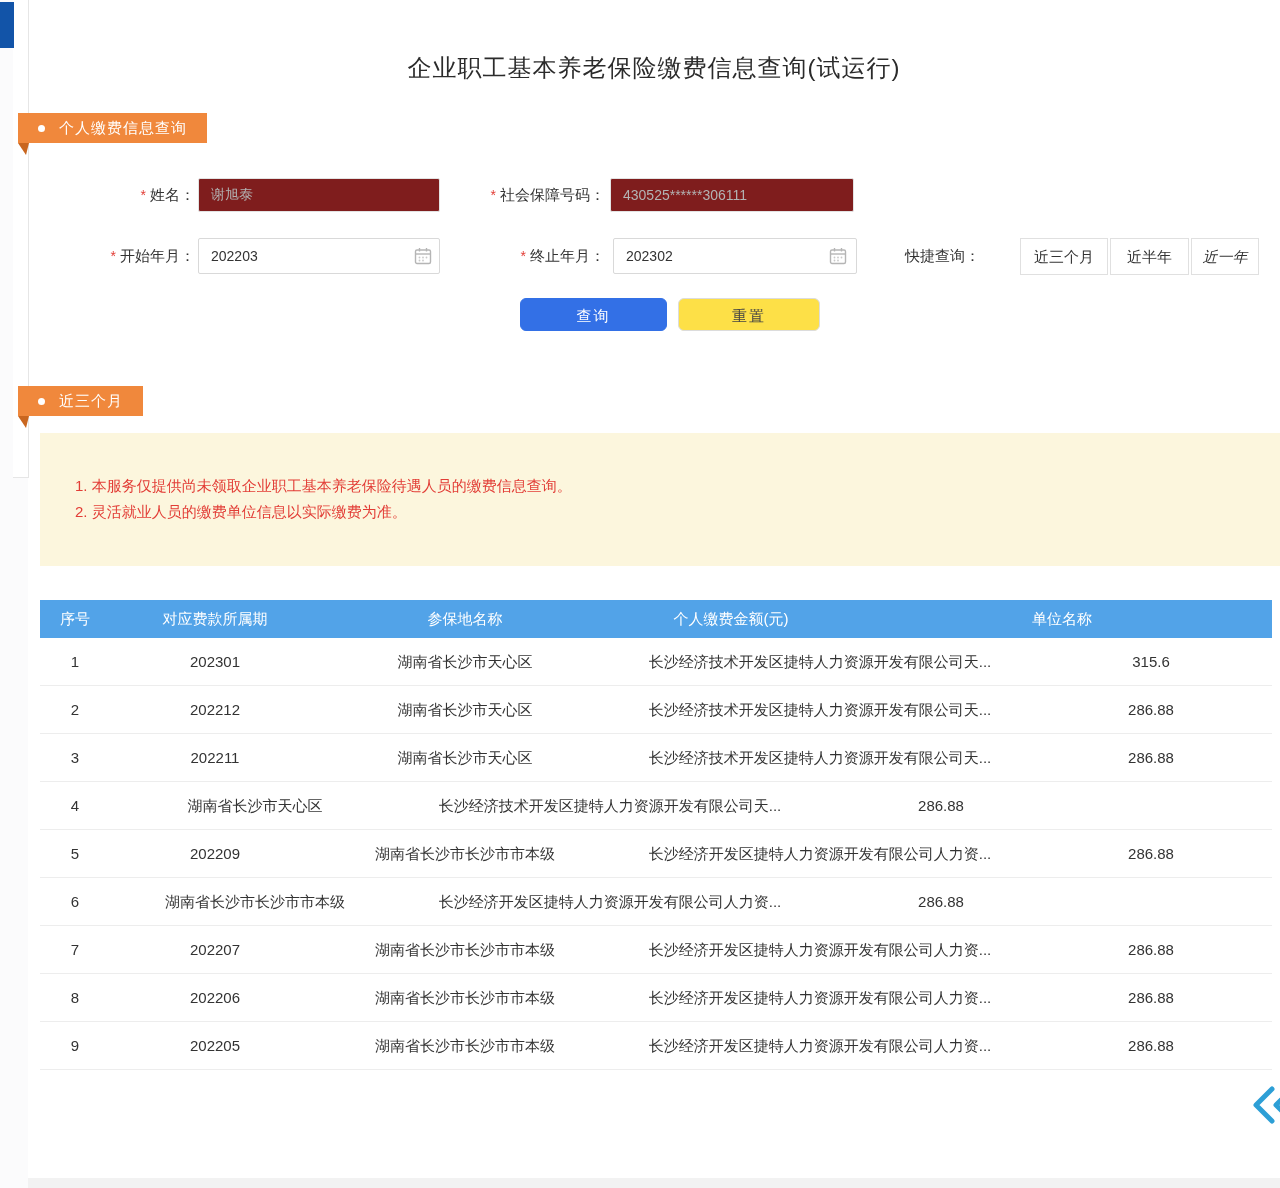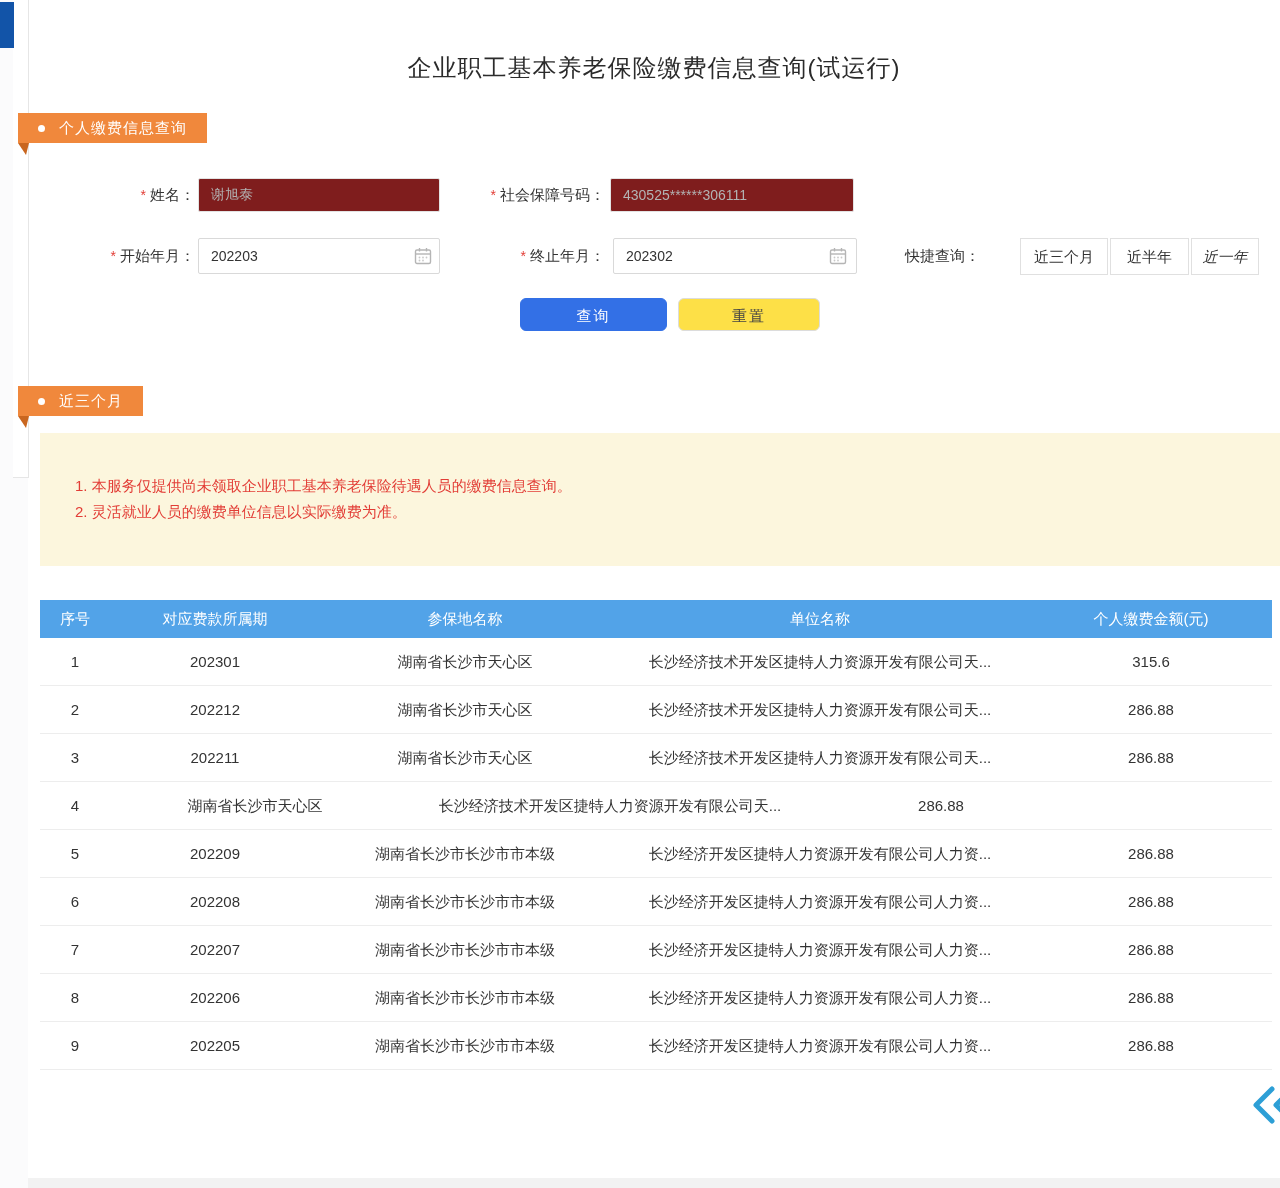--- a/index.html
+++ b/index.html
@@ -141,22 +141,22 @@
   <div class="notice-box">
     <div class="notice-line" style="top:40px;">1. 本服务仅提供尚未领取企业职工基本养老保险待遇人员的缴费信息查询。</div>
     <div class="notice-line" style="top:66px;">2. 灵活就业人员的缴费单位信息以实际缴费为准。</div>
   </div>
 
   <div class="pay-table">
     <div class="t-row t-head">
       <div class="t-cell c0">序号</div>
       <div class="t-cell c1">对应费款所属期</div>
       <div class="t-cell c2">参保地名称</div>
+      <div class="t-cell c4">个人缴费金额(元)</div>
       <div class="t-cell c3">单位名称</div>
-      <div class="t-cell c4">个人缴费金额(元)</div>
     </div>
 
     <div class="t-row t-body-row">
       <div class="t-cell c0">1</div>
       <div class="t-cell c1">202301</div>
       <div class="t-cell c2">湖南省长沙市天心区</div>
       <div class="t-cell c3">长沙经济技术开发区捷特人力资源开发有限公司天...</div>
       <div class="t-cell c4">315.6</div>
     </div>
     <div class="t-row t-body-row">
@@ -181,21 +181,20 @@
     </div>
     <div class="t-row t-body-row">
       <div class="t-cell c0">5</div>
       <div class="t-cell c1">202209</div>
       <div class="t-cell c2">湖南省长沙市长沙市市本级</div>
       <div class="t-cell c3">长沙经济开发区捷特人力资源开发有限公司人力资...</div>
       <div class="t-cell c4">286.88</div>
     </div>
     <div class="t-row t-body-row">
       <div class="t-cell c0">6</div>
-      <div class="t-cell c1">202208</div>
       <div class="t-cell c2">湖南省长沙市长沙市市本级</div>
       <div class="t-cell c3">长沙经济开发区捷特人力资源开发有限公司人力资...</div>
       <div class="t-cell c4">286.88</div>
     </div>
     <div class="t-row t-body-row">
       <div class="t-cell c0">7</div>
       <div class="t-cell c1">202207</div>
       <div class="t-cell c2">湖南省长沙市长沙市市本级</div>
       <div class="t-cell c3">长沙经济开发区捷特人力资源开发有限公司人力资...</div>
       <div class="t-cell c4">286.88</div>

